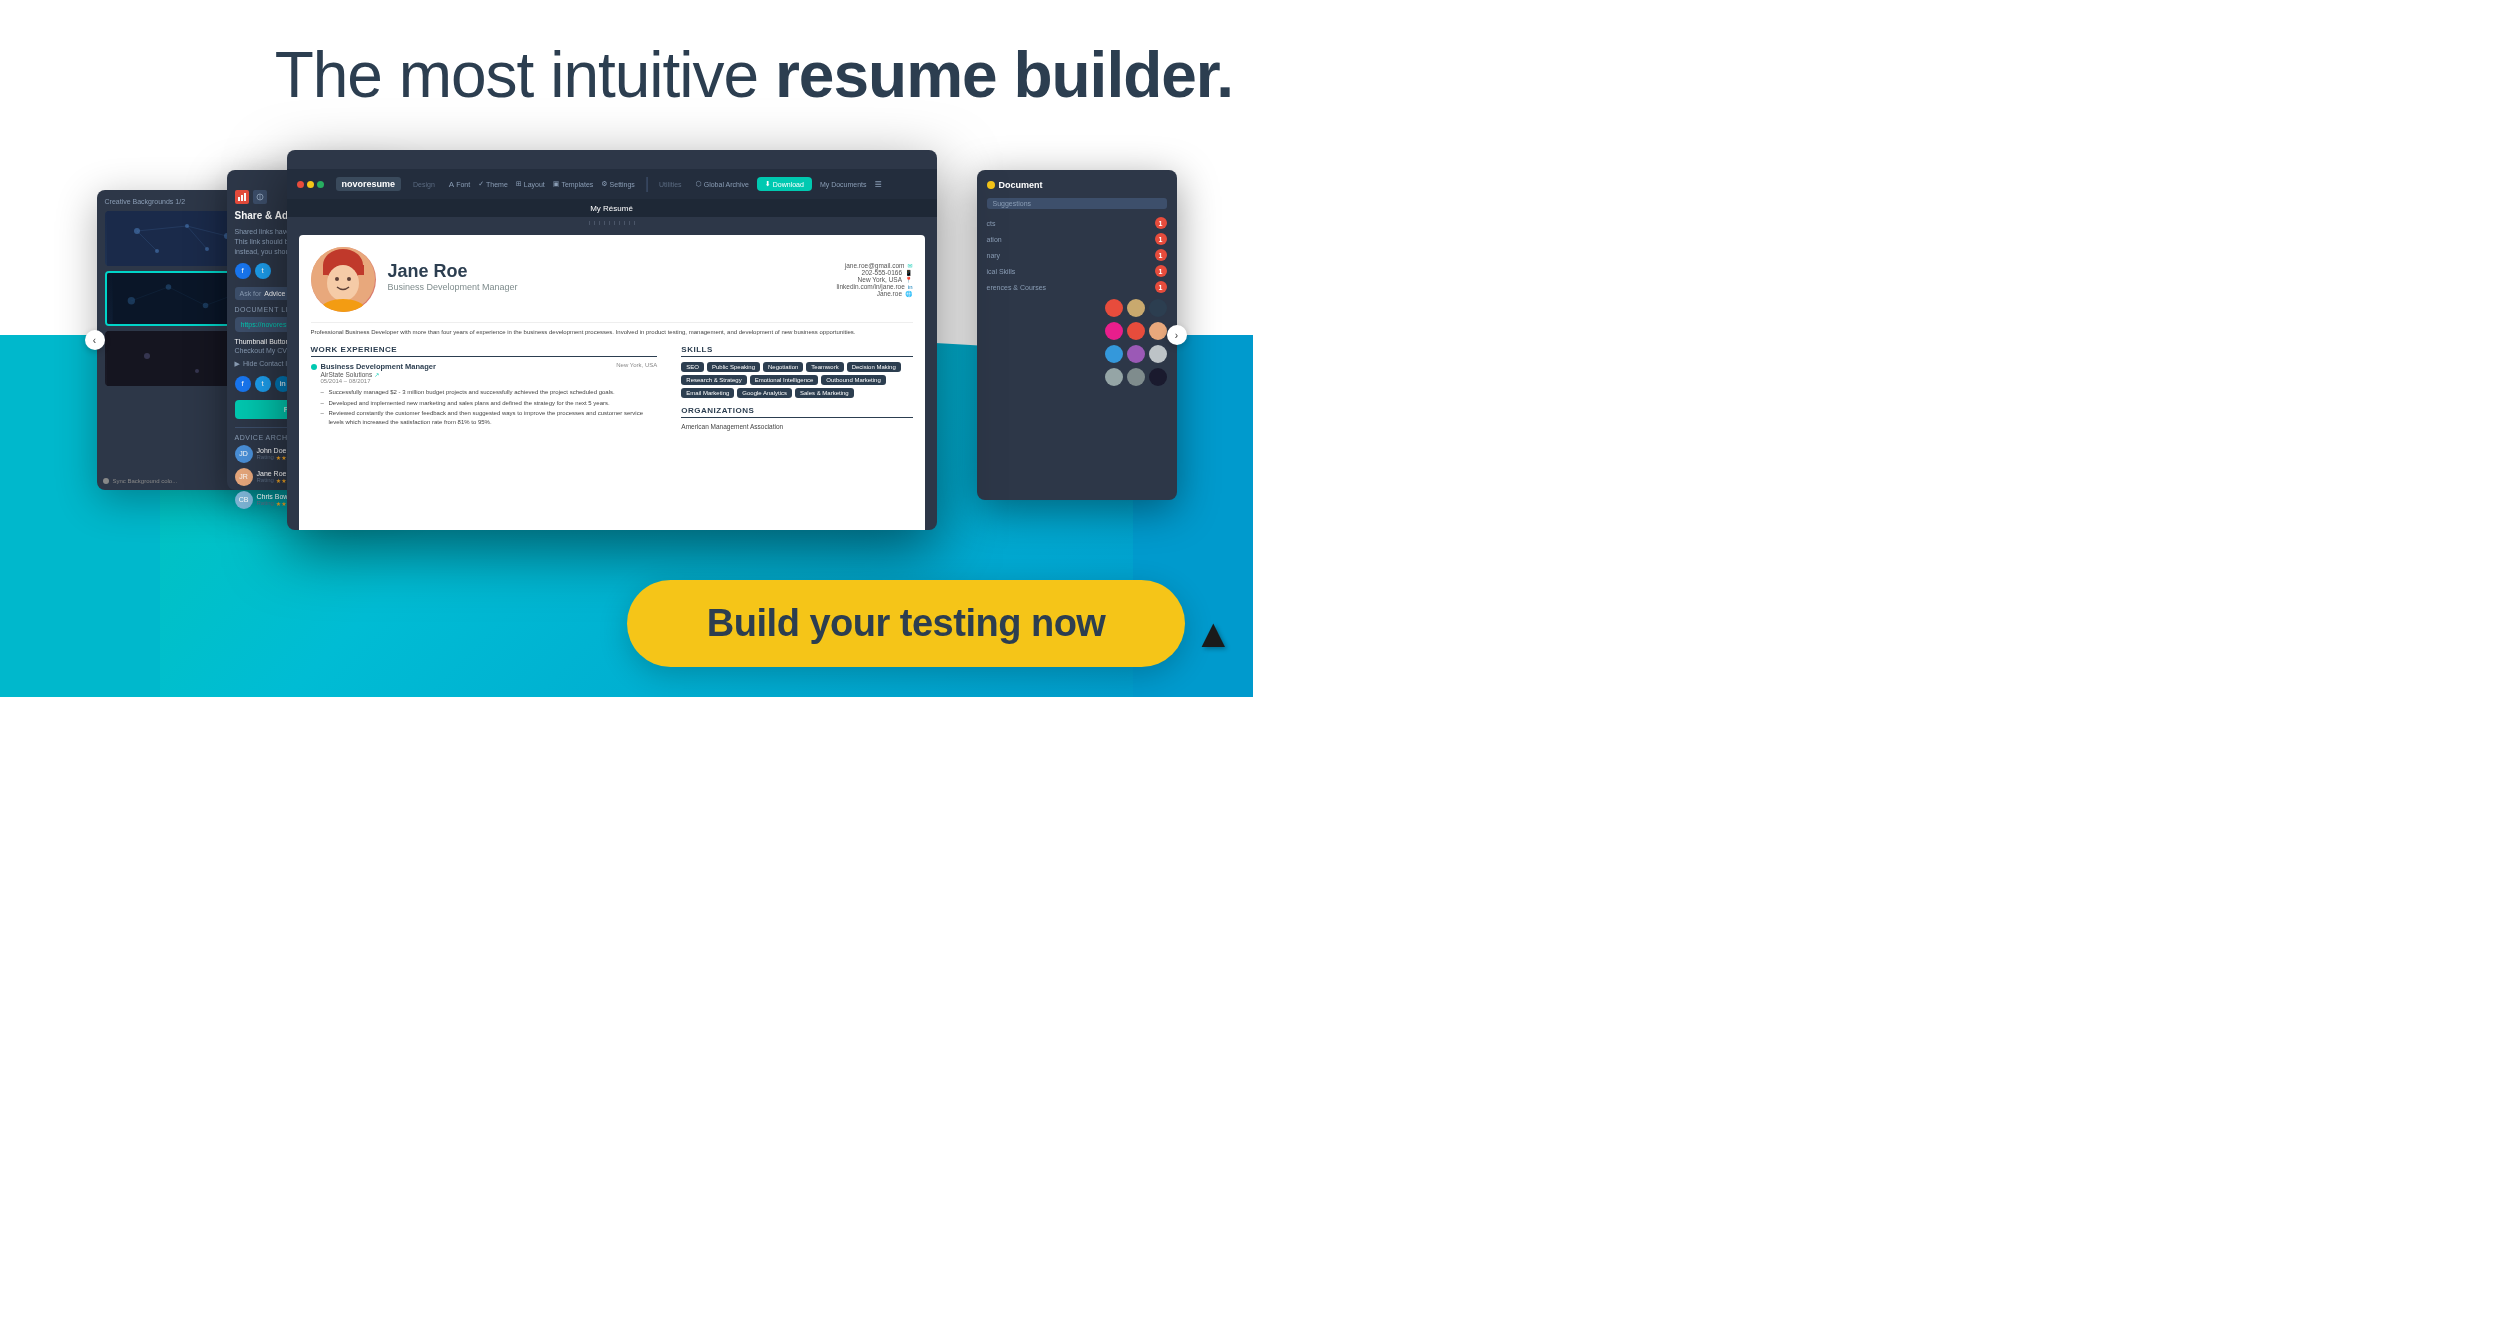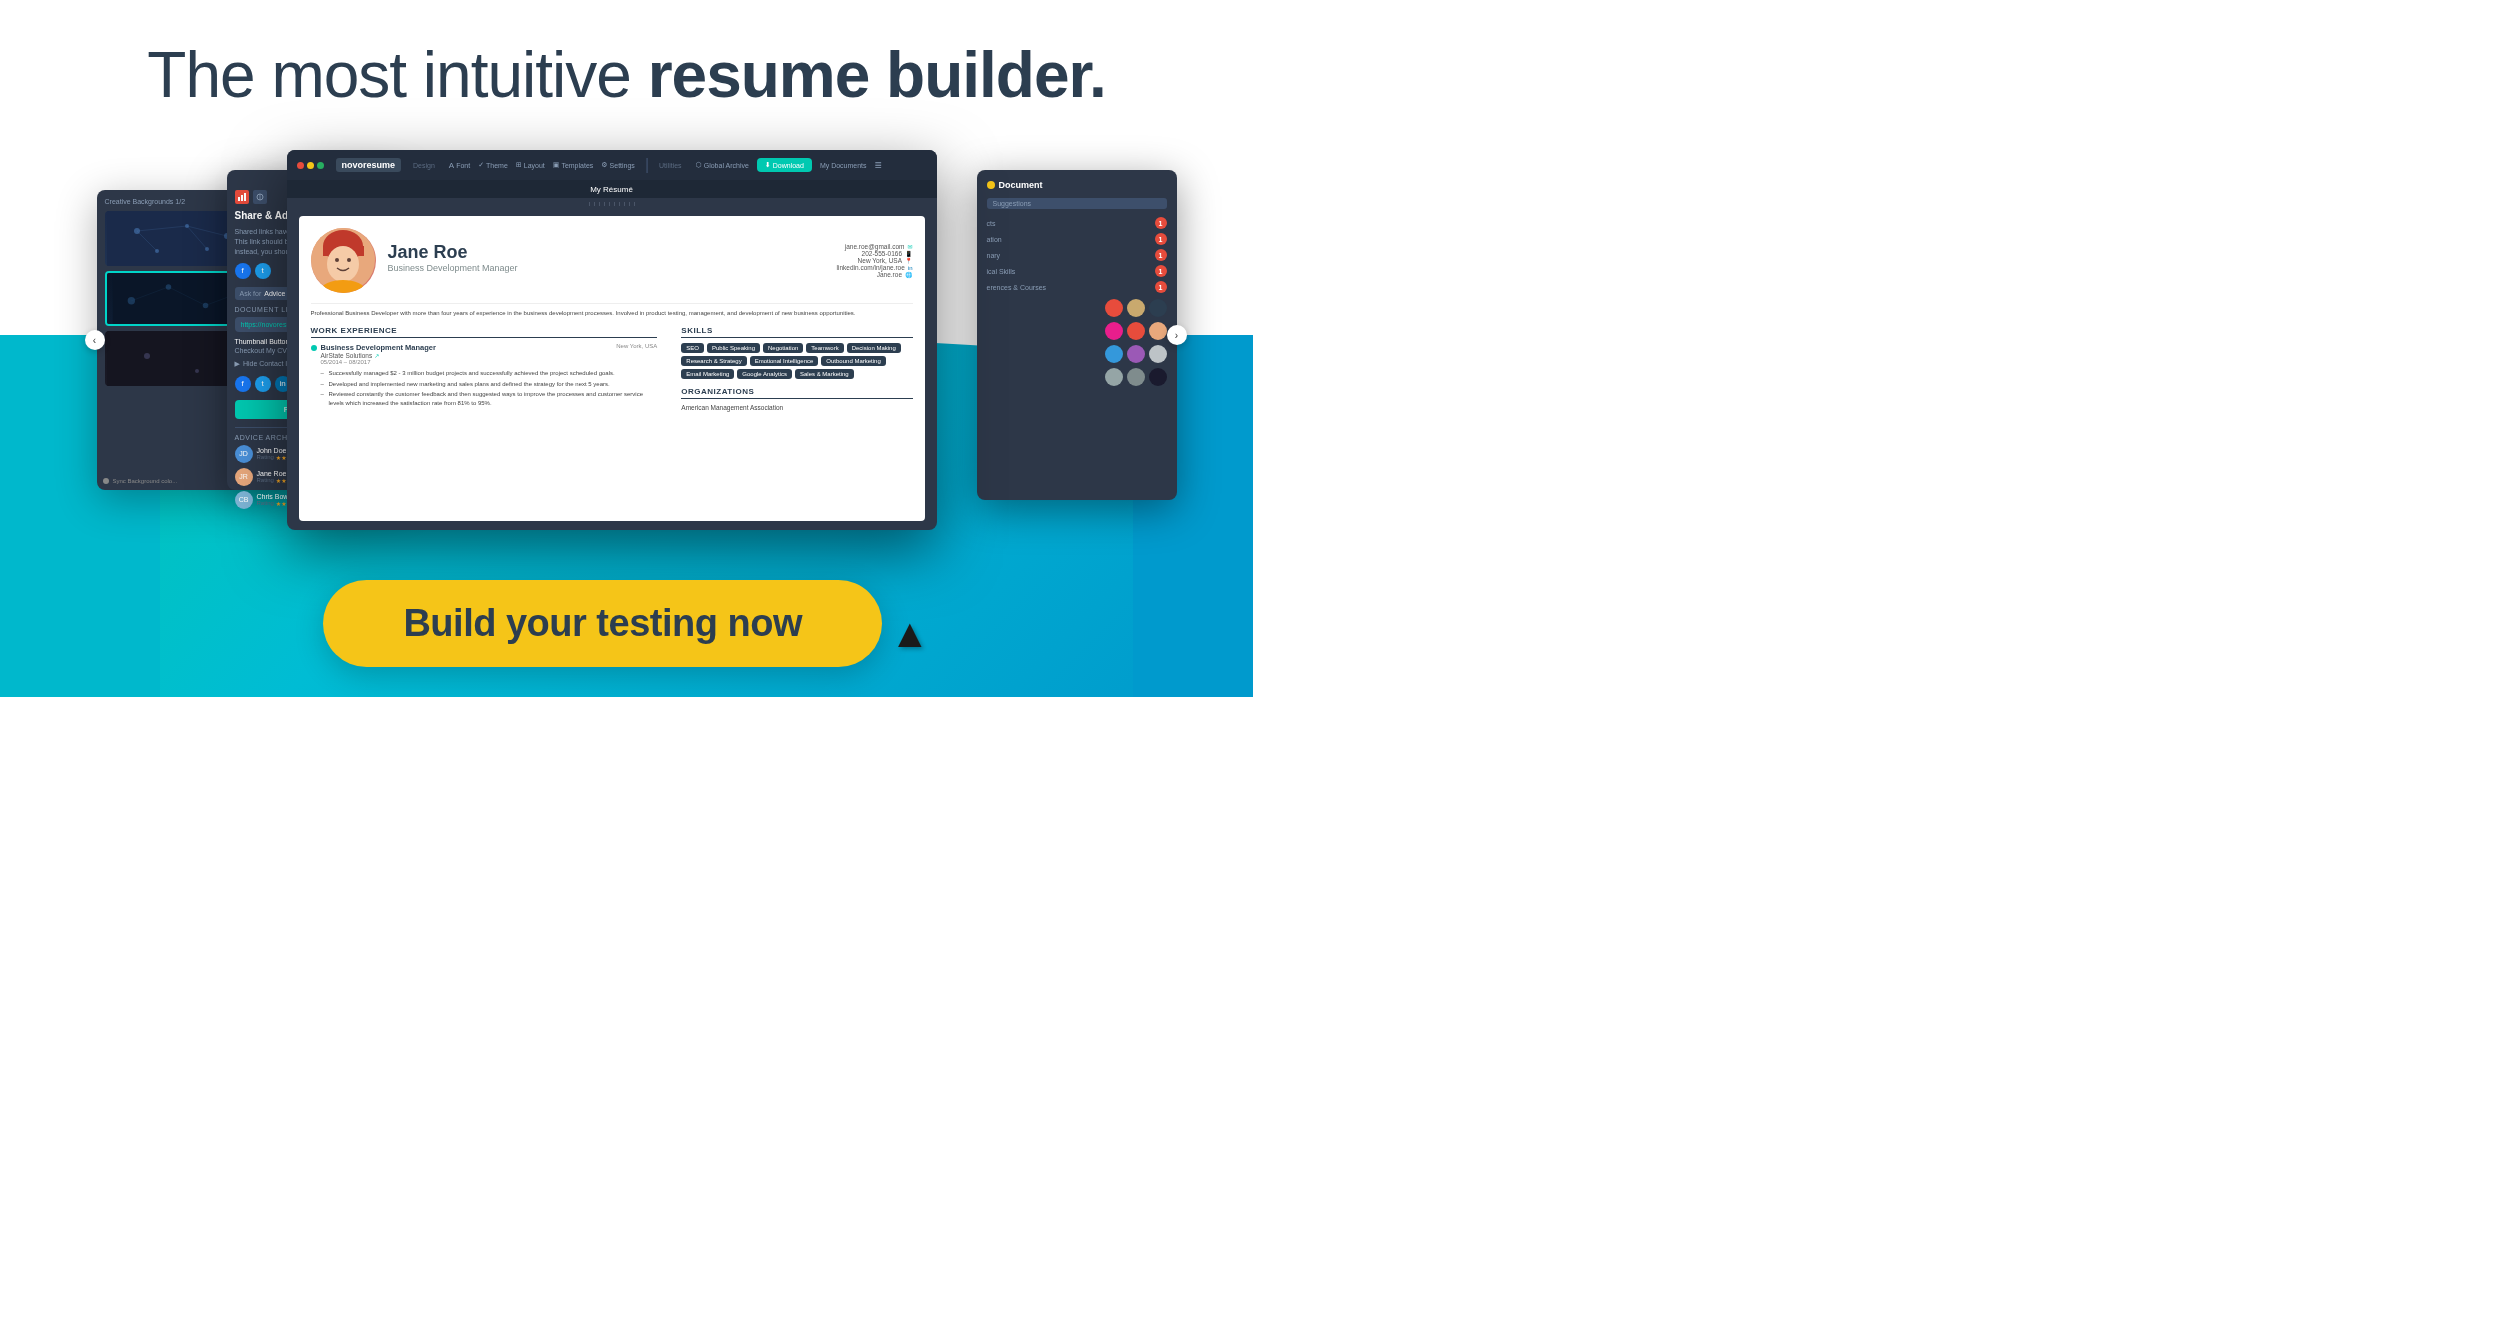--- a/index.html
+++ b/index.html
@@ -10,21 +10,21 @@
       min-height: 660px;
       overflow: hidden;
       position: relative;
     }
 
     .content-wrapper {
       position: relative;
       z-index: 1;
       display: flex;
       flex-direction: column;
-      align-items: center;
+      align-items: flex-end;
       padding: 40px 20px 0;
     }
 
     .headline {
       font-size: 64px;
       color: #2c3e50;
       font-weight: 300;
       text-align: center;
       letter-spacing: -1px;
       margin-bottom: 40px;
@@ -299,20 +299,21 @@
       overflow: hidden;
     }
 
     .main-toolbar {
       background: #232d3d;
       height: 30px;
       display: flex;
       align-items: center;
       padding: 0 10px;
       gap: 8px;
+      margin-top: 19px;
     }
 
     .logo-text {
       color: #fff;
       font-size: 9px;
       font-weight: 700;
       background: #3a4a5c;
       padding: 2px 6px;
       border-radius: 3px;
       margin-right: 4px;

